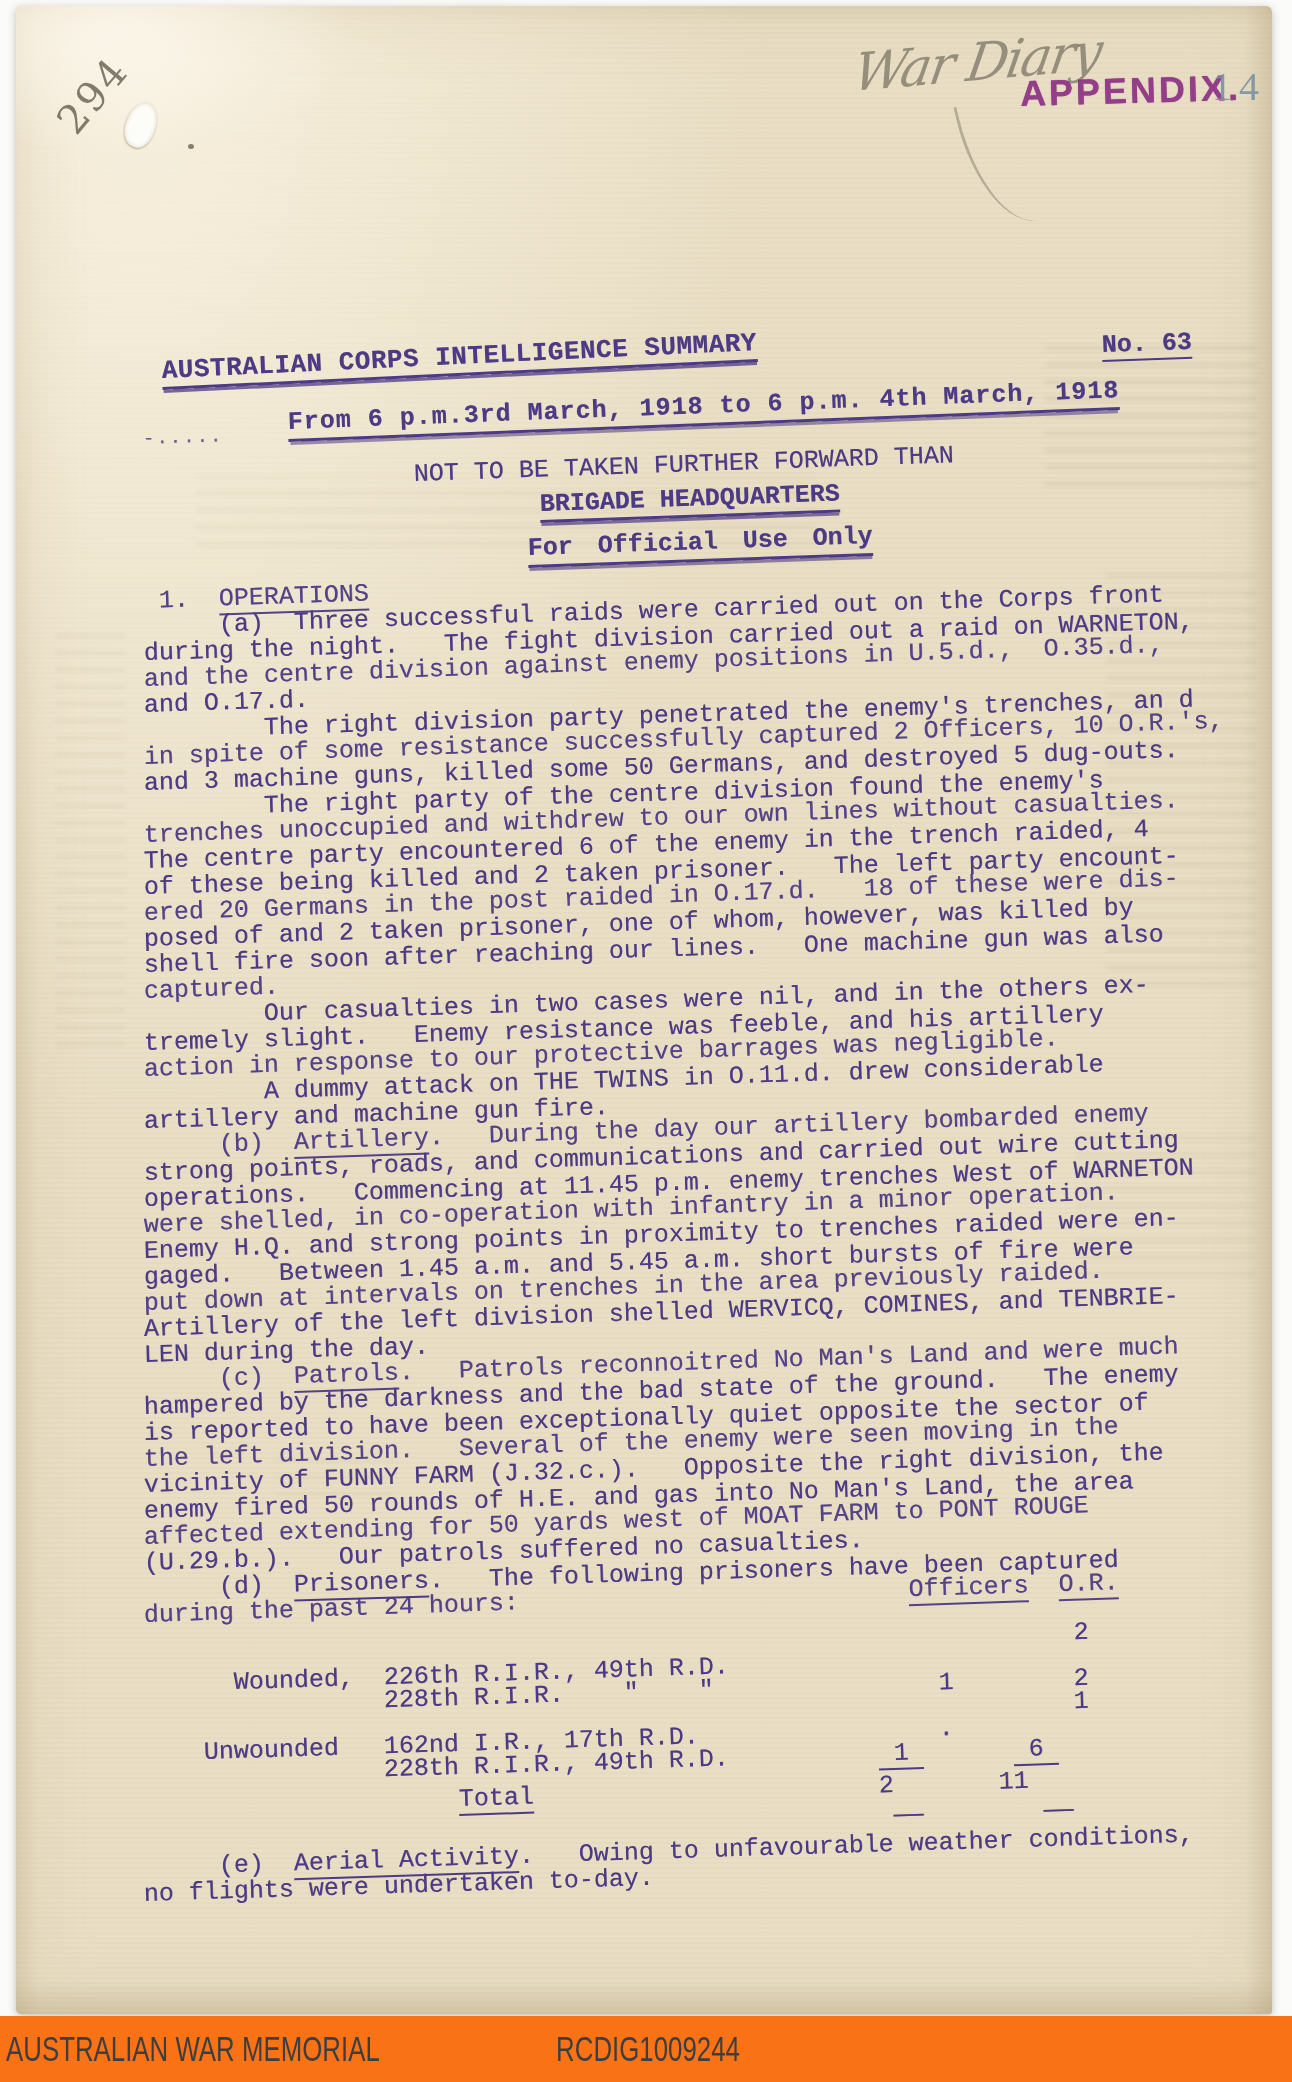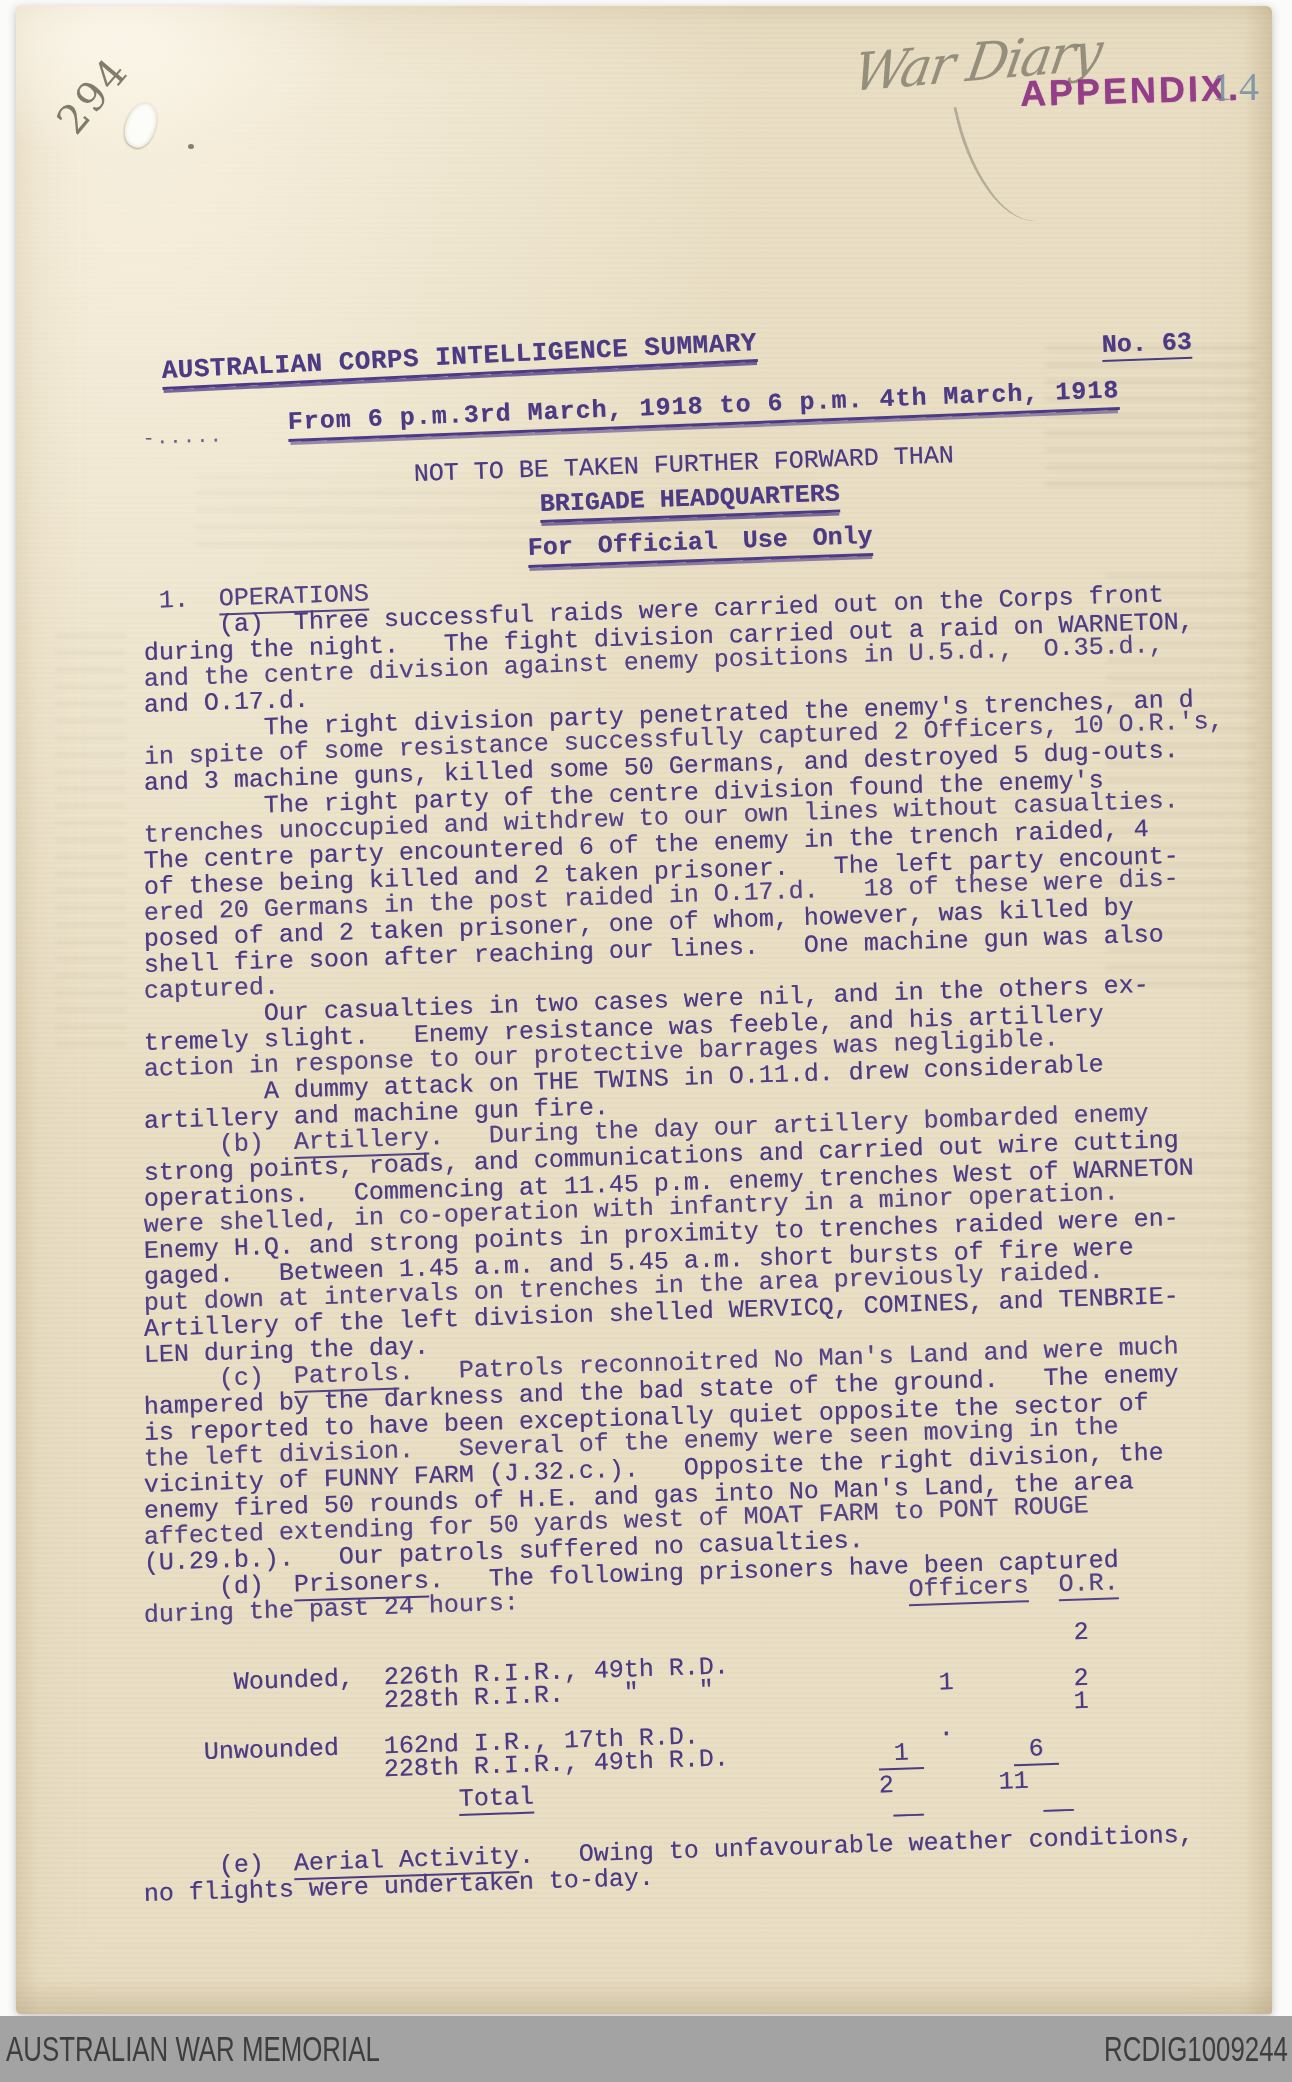--- a/index.html
+++ b/index.html
@@ -73,21 +73,21 @@
   .hdr.tick    { left:127px;  top:420px; font-size:19px; font-weight:normal; letter-spacing:2px; opacity:.8; transform:rotate(-2deg); }
   .hdr.date    { left:272px;  top:404px; transform:rotate(-2.2deg); letter-spacing:1px;
                  border-bottom:3px solid currentColor; box-shadow:0 5px 0 -2px rgba(76,58,132,.55); padding-bottom:3px; }
   .hdr.restr1  { left:398px;  top:456px; font-weight:normal; transform:rotate(-2deg); }
   .hdr.restr2  { left:524px;  top:486px; transform:rotate(-2deg);
                  border-bottom:3px solid currentColor; box-shadow:0 4px 0 -1px rgba(76,58,132,.7); padding-bottom:2px; }
   .hdr.offic   { left:512px;  top:530px; transform:rotate(-2deg); word-spacing:10px;
                  border-bottom:3px solid currentColor; box-shadow:0 4px 0 -1px rgba(76,58,132,.6); padding-bottom:3px; }
   
   .awm-bar { position:absolute; left:0; bottom:0; width:100%; height:66px;
-    background:#a3a3a3; display:flex; align-items:center; justify-content:space-between; }
+    background:#f97316; display:flex; align-items:center; }
   .awm-bar span { font-family:"Liberation Sans",sans-serif; font-size:34px; color:#3e3e3e;
     white-space:nowrap; }
   .awm-left  { transform:scale(.76,1.04); transform-origin:0 50%;   margin-left:6px; }
   .awm-right { transform:scale(.76,1.04); transform-origin:100% 50%; margin-right:4px; }
 </style>
 </head>
 <body>
 
 <div class="page">
 

